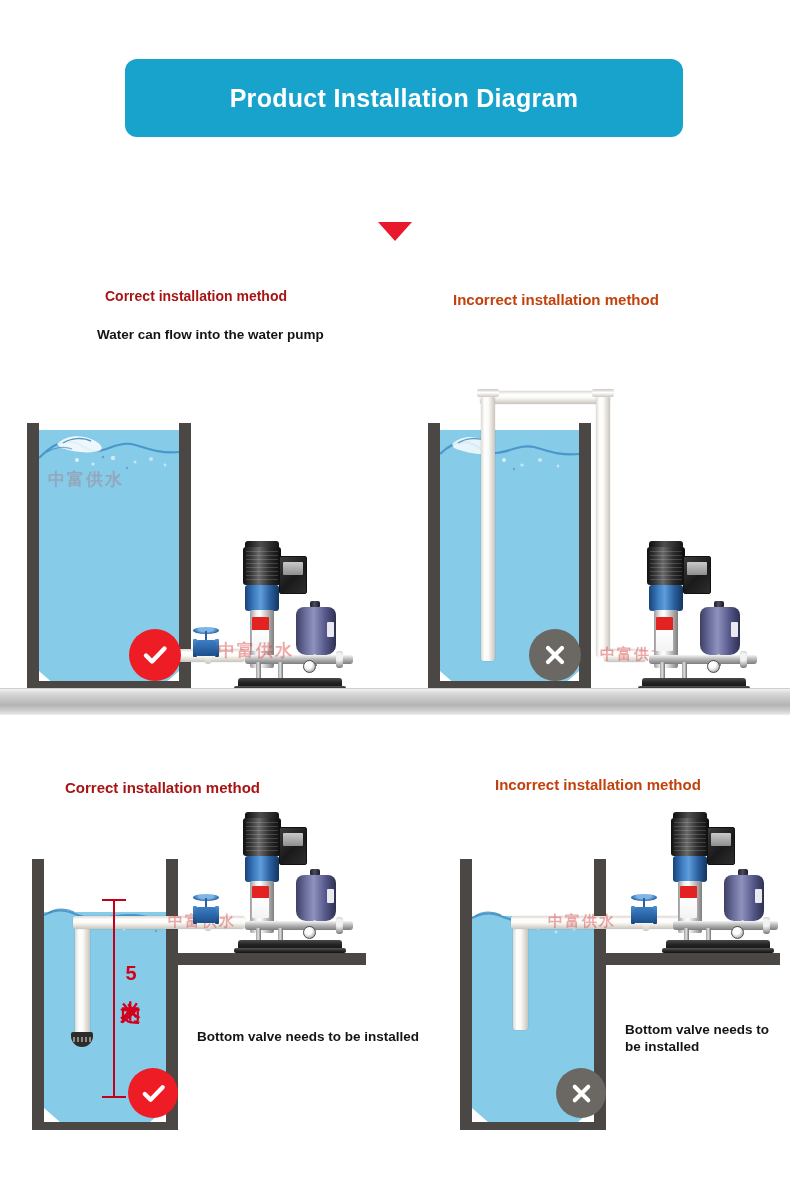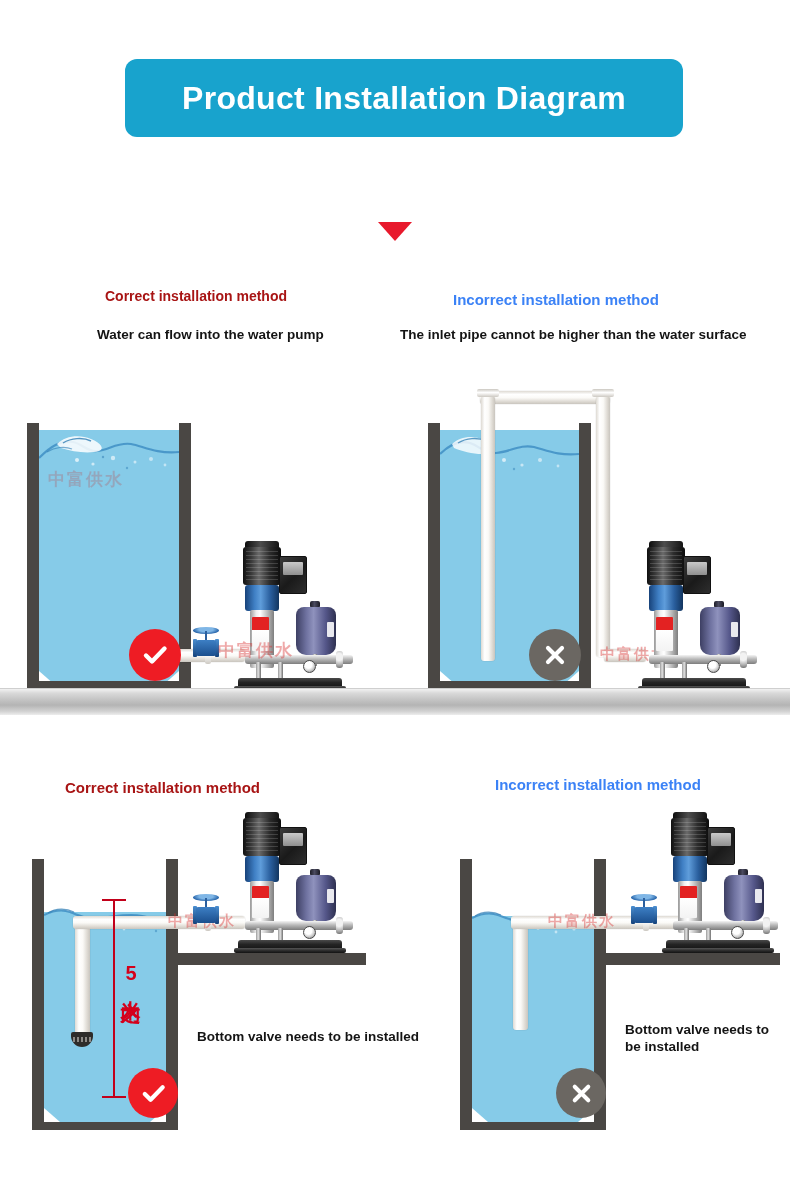--- a/index.html
+++ b/index.html
@@ -10,37 +10,37 @@
   }
   .page{position:absolute;inset:0;background:#fff;}
 
   
   .title-banner{
     position:absolute;left:125px;top:59px;width:558px;height:78px;
     background:#18a3cd;border-radius:12px;
     display:flex;align-items:center;justify-content:center;
   }
   .title-banner .t{
-    color:#ffffff;font-size:32px;font-weight:bold;letter-spacing:.3px;
+    color:#ffffff;font-size:25px;font-weight:bold;letter-spacing:.3px;
   }
   .subtitle{
     position:absolute;left:0;top:168px;width:790px;text-align:center;
     font-size:14.5px;font-weight:bold;color:#141414;
   }
   .down-arrow{
     position:absolute;left:50%;top:222px;transform:translateX(-50%);
     width:0;height:0;border-left:17px solid transparent;
     border-right:17px solid transparent;border-top:19px solid #e8192c;
   }
 
   
   .cap{position:absolute;font-size:14px;}
   .cap.head{font-weight:bold;}
   .cap.red{color:#a81414;}
-  .cap.black{color:#3b82f6;}
+  .cap.black{color:#c2410c;}
   .cap.sub{font-weight:bold;color:#141414;font-size:13.5px;}
 
   
   .scene{position:absolute;}
 
   
   .tank{position:absolute;}
   .tank .wall{position:absolute;background:#4a4744;}
   .tank .water{
     position:absolute;background:#86cbe8;
@@ -203,21 +203,20 @@
 
   <div class="title-banner">
     <div class="t">Product Installation Diagram</div>
   </div>
   <div class="down-arrow"></div>
 
   <div class="cap head red" style="left:105px;top:288px;">Correct installation method</div>
   <div class="cap sub" style="left:97px;top:327px;">Water can flow into the water pump</div>
 
   <div class="cap head black" style="left:453px;top:291px;font-size:15px;">Incorrect installation method</div>
-  <div class="cap sub" style="left:400px;top:327px;">The inlet pipe cannot be higher than the water surface</div>
 
   <div class="scene">
 
     <div class="tank">
       <div class="water" style="left:39px;top:430px;width:140px;height:255px;"></div>
       <div class="wall" style="left:27px;top:423px;width:12px;height:266px;"></div>
       <div class="wall" style="left:179px;top:423px;width:12px;height:266px;"></div>
       <div class="wall" style="left:27px;top:681px;width:164px;height:8px;"></div>
     </div>
 

